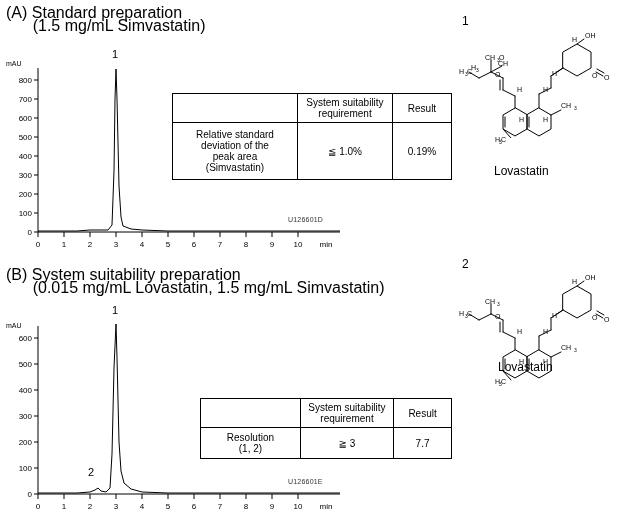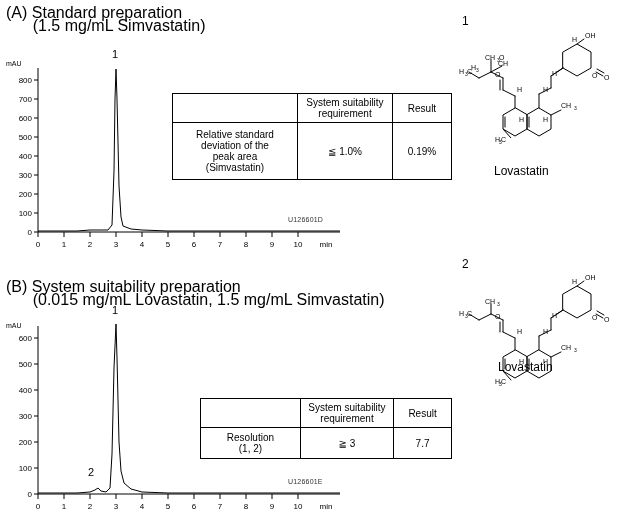--- a/index.html
+++ b/index.html
@@ -137,21 +137,21 @@
     <th style="width:58px;">Result</th>
   </tr>
   <tr>
     <td style="height:48px; padding:4px 22px;">Relative standard deviation of the peak area (Simvastatin)</td>
     <td>≦ 1.0%</td>
     <td>0.19%</td>
   </tr>
 </tbody>
   </table>
 
-<div class="panel-title" style="left:6px; top:268px;margin-top:12px;">(B) System suitability preparation
+<div class="panel-title" style="left:6px; top:268px;">(B) System suitability preparation
       (0.015 mg/mL Lovastatin, 1.5 mg/mL Simvastatin)</div>
 
 <div class="chart-wrap" style="left:0px; top:296px; width:350px; height:230px;">
   <svg width="350" height="226" viewBox="0 0 350 226">
     <text class="chemtext" x="6" y="32" font-size="8">mAU</text>
     <line x1="38" y1="198" x2="340" y2="198" stroke="#000" stroke-width="1"></line>
     <line x1="38" y1="30" x2="38" y2="198" stroke="#000" stroke-width="1"></line>
     <g stroke="#000" stroke-width="1">
       <line x1="34" y1="198" x2="38" y2="198"></line>
       <line x1="34" y1="172" x2="38" y2="172"></line>

